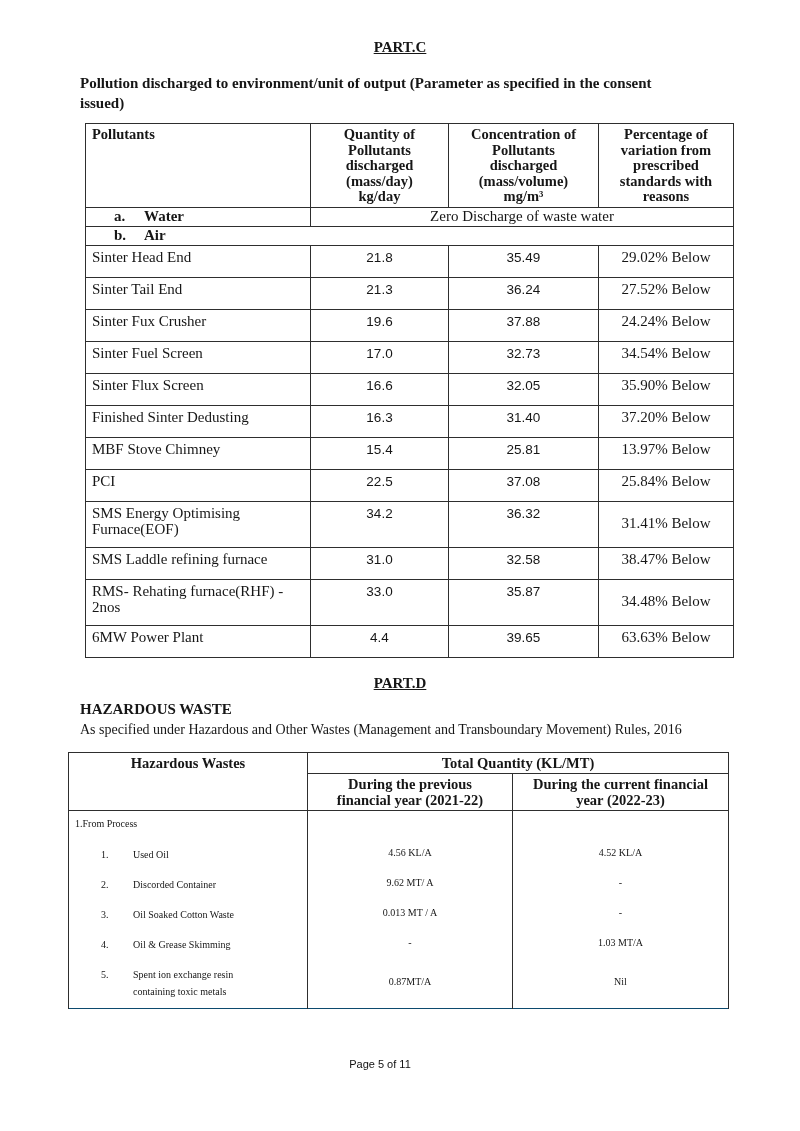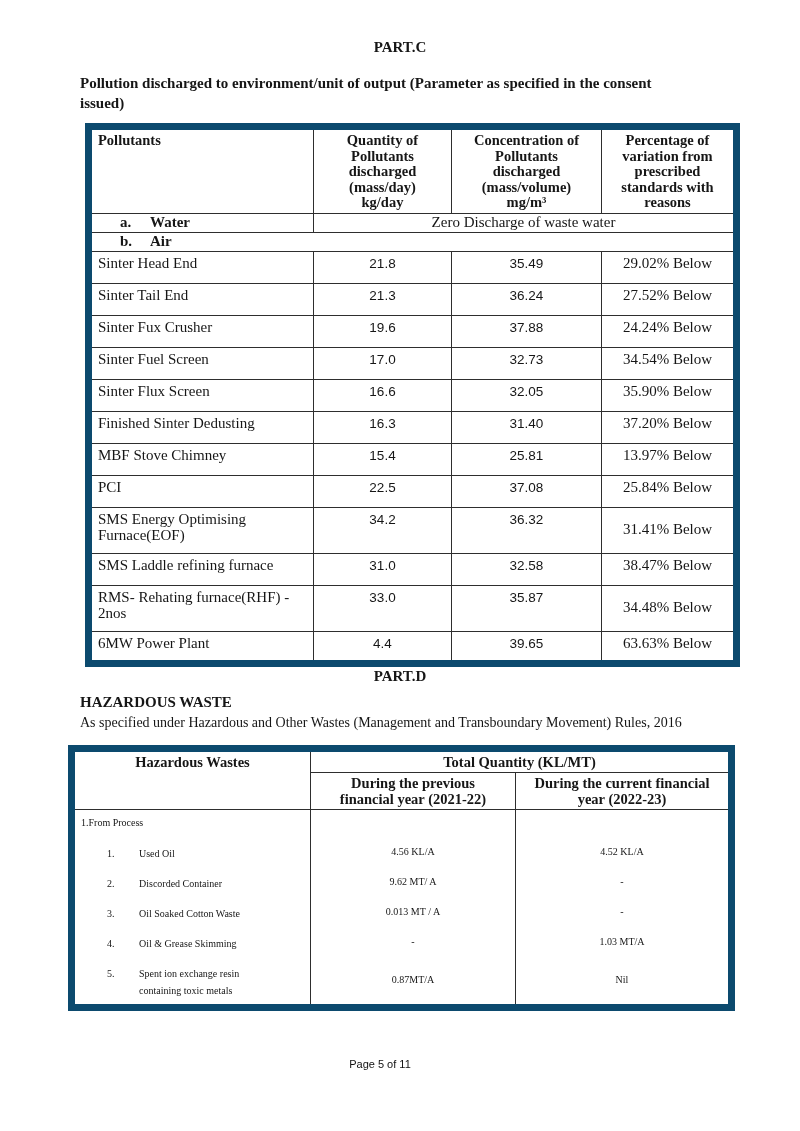--- a/index.html
+++ b/index.html
@@ -5,31 +5,31 @@
   * { margin:0; padding:0; box-sizing:border-box; }
   html,body { background:#ffffff; }
   body {
     width:800px; height:1131px;
     font-family:"Liberation Serif", serif;
     color:#161616;
   }
   .page { position:relative; width:800px; height:1131px; background:#fff; overflow:hidden; }
 
   .part-title { text-align:center; font-weight:bold; font-size:15px; line-height:18px; }
-  .part-title span { }
+  .part-title span { text-decoration:underline; }
   #partc-title { margin-top:38px; }
-  #partd-title { }
+  #partd-title { margin-top:16px; }
 
   .intro {
     margin:18px 56px 0 80px;
     font-weight:bold; font-size:15px; line-height:19.5px;
     white-space:pre-line;
   }
 
-  table { border-collapse:collapse; table-layout:fixed; border:7px solid #0c4a6e; }
+  table { border-collapse:collapse; table-layout:fixed; border:1px solid #0c4a6e; }
   th, td { border:1px solid #2e2e2e; vertical-align:top; padding:2px 6px; }
 
   
   table.t1 { margin:10px 0 0 85px; width:648px; }
   .t1 th {
     font-weight:bold; text-align:center; font-size:14.5px;
     line-height:15.5px; white-space:pre-line; height:76px; padding-top:3px;
   }
   .t1 th.left { text-align:left; }
   .t1 .subrow td { height:17px; font-weight:bold; font-size:15px; line-height:15px; padding-top:1px; }

